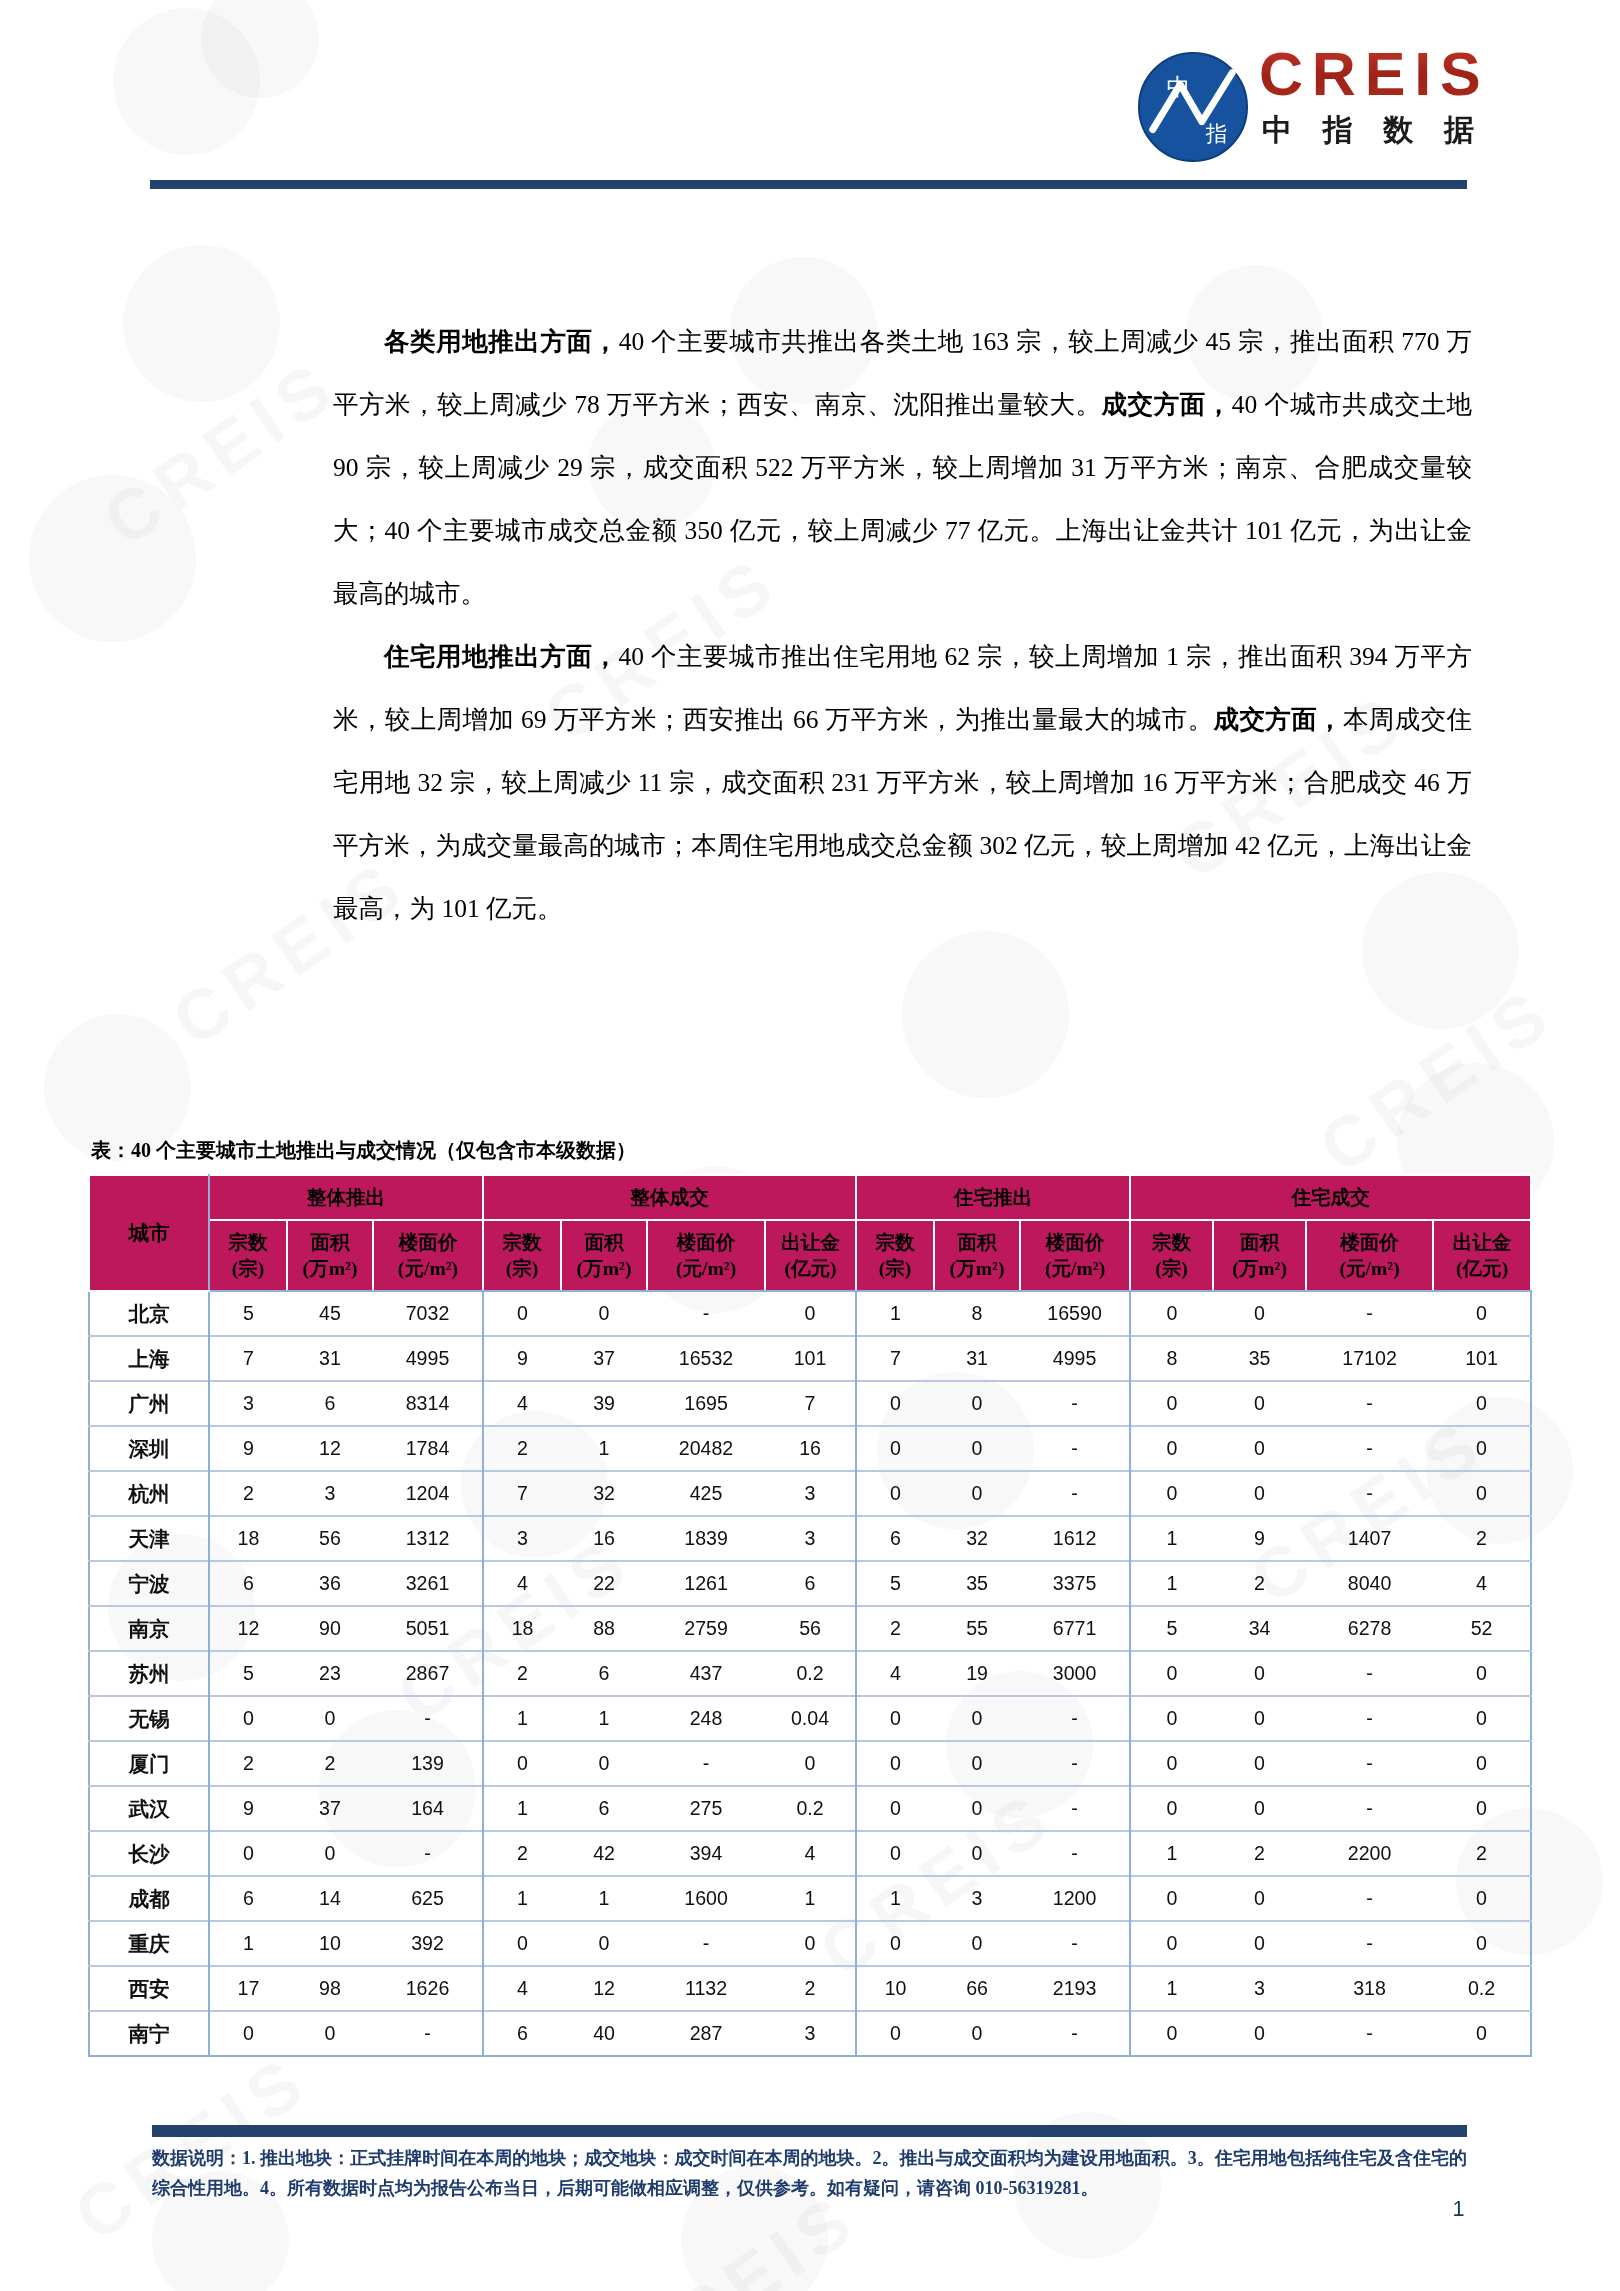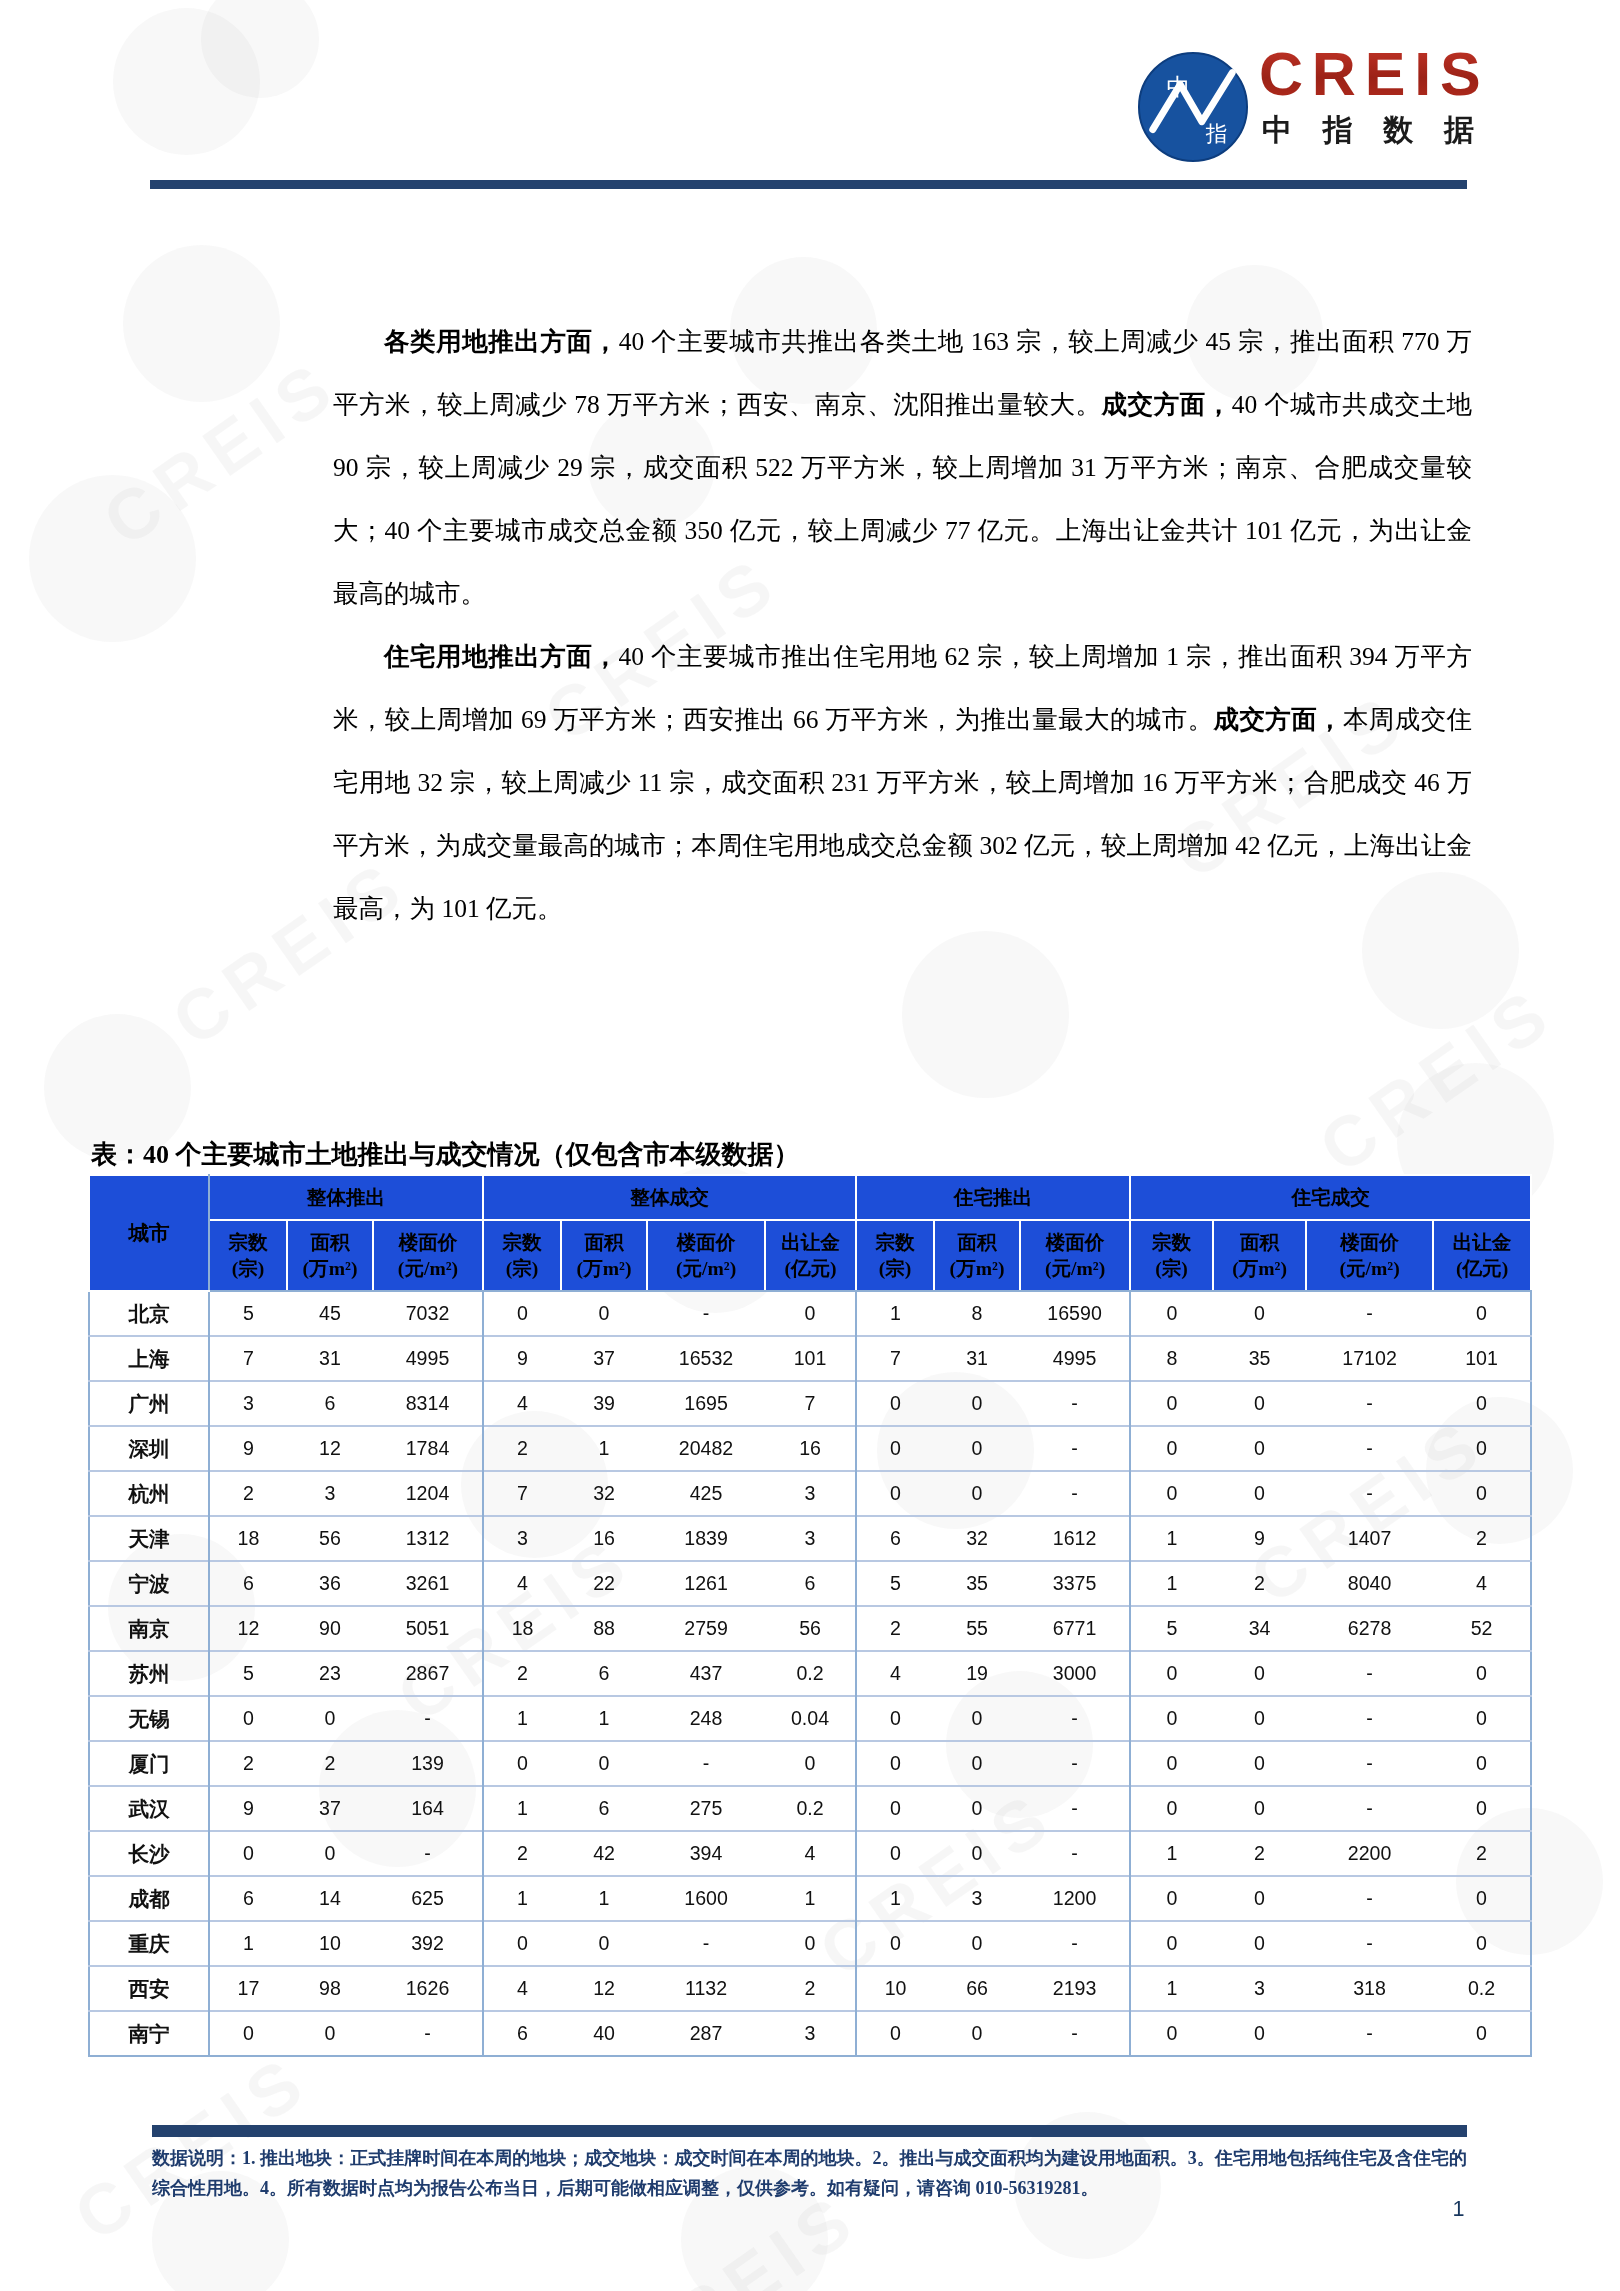--- a/index.html
+++ b/index.html
@@ -24,24 +24,24 @@
   
   .banner{position:absolute;left:331px;top:204px;width:1090px;height:65px;background:#c9d6ea;
           font-size:28px;font-weight:bold;line-height:65px;padding-left:23.5px;box-sizing:border-box;
           letter-spacing:2.9px;color:#000;}
   
   .body-text{position:absolute;left:333px;top:310px;width:1139px;font-size:25.5px;line-height:63px;
              text-align:justify;color:#000;}
   .body-text p{margin:0;text-indent:2em;}
   .body-text .b{font-weight:bold;}
   
-  .tbl-caption{position:absolute;left:91px;top:1137px;font-size:26px;font-weight:bold;color:#000;}
+  .tbl-caption{position:absolute;left:91px;top:1137px;font-size:20px;font-weight:bold;color:#000;}
   table.land{position:absolute;left:88px;top:1174px;width:1444px;border-collapse:collapse;
              table-layout:fixed;border:2.9px solid #8fafd4;}
-  table.land thead th{background:#1d4ed8;border:2px solid #ffffff;font-size:19.6px;font-weight:bold;
+  table.land thead th{background:#be185d;border:2px solid #ffffff;font-size:19.6px;font-weight:bold;
              padding:0;color:#000;}
   table.land thead tr.grp th{height:43px;}
   table.land thead tr.sub th{height:69px;line-height:25.5px;}
   table.land thead th.city{border-right:2.9px solid #8fafd4;font-size:20.6px;}
   table.land thead tr.sub th{border-bottom:2.9px solid #8fafd4;}
   table.land td{border-top:2px solid #b8c8e2;text-align:center;vertical-align:middle;
              font-family:"Liberation Sans","DejaVu Sans",sans-serif;font-size:19.6px;height:43px;padding:0;color:#111;}
   table.land td.city{font-family:"Liberation Serif","DejaVu Serif",serif;font-weight:bold;font-size:20.6px;
              border-right:2.9px solid #8fafd4;}
   table.land .gb{border-left:2.9px solid #8fafd4;}

